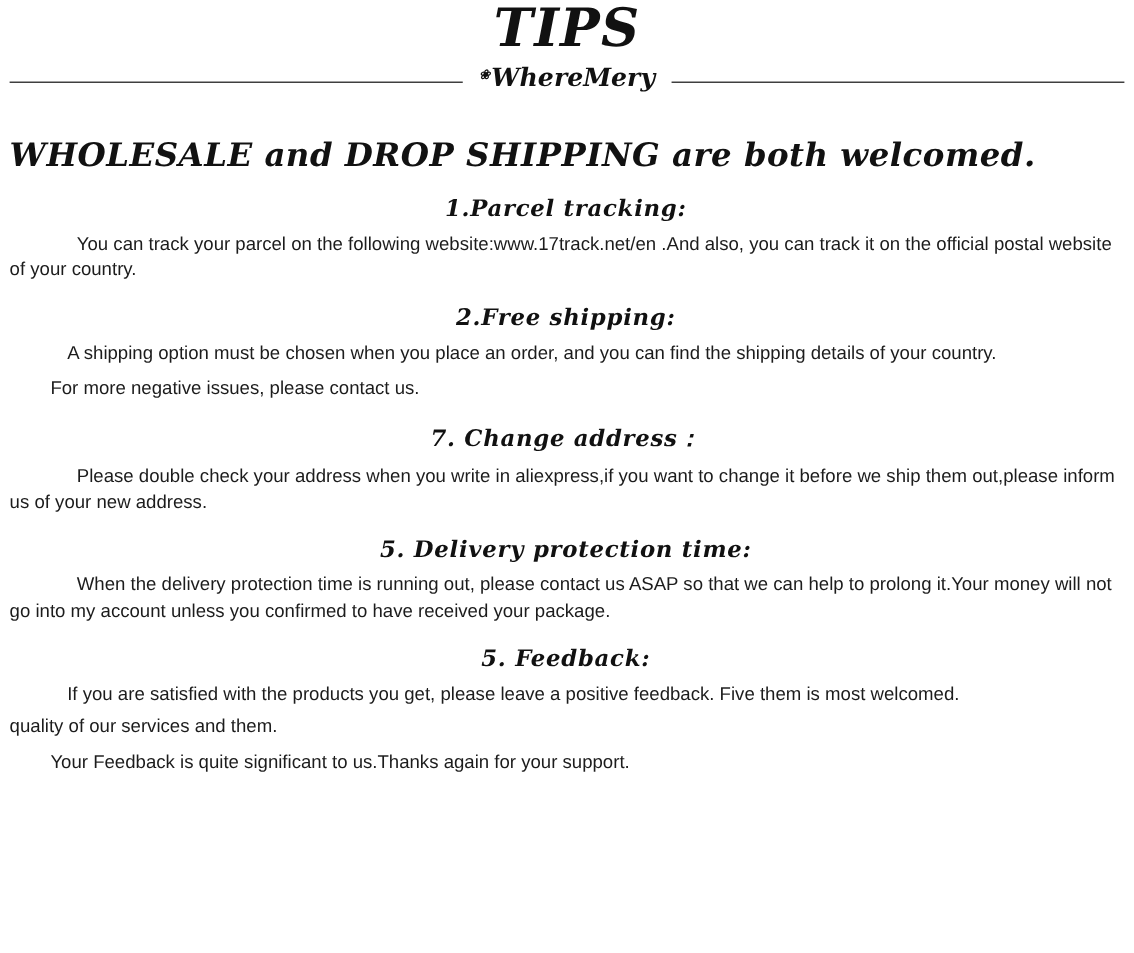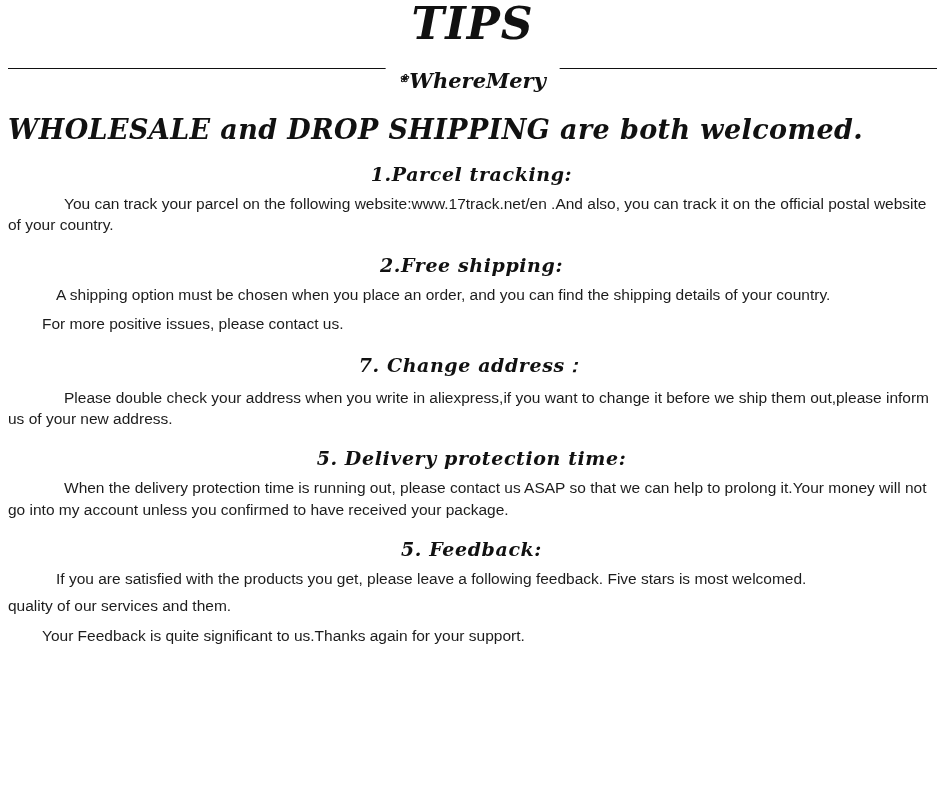--- a/index.html
+++ b/index.html
@@ -45,21 +45,21 @@
   .rule {
     position: absolute;
     top: 16px;
     left: 8px;
     right: 8px;
     height: 1px;
     background: #111;
   }
   .brand {
     position: absolute;
-    top: 16px;
+    top: 0;
     left: 50%;
     transform: translateX(-50%);
     background: #ffffff;
     padding: 0 14px;
     font-family: "DejaVu Serif", serif;
     font-style: italic;
     font-weight: bold;
     font-size: 21px;
     color: #111;
     white-space: nowrap;
@@ -133,27 +133,27 @@
 
   <div class="content">
 
     <div class="lead">WHOLESALE and DROP SHIPPING are both welcomed.</div>
 
     <div class="sec-head">1.Parcel tracking:</div>
     <p class="para indent">You can track your parcel on the following website:www.17track.net/en .And also, you can track it on the official postal website of your country.</p>
 
     <div class="sec-head">2.Free shipping:</div>
     <p class="para indent-sm">A shipping option must be chosen when you place an order, and you can find the shipping details of your country.</p>
-    <p class="para indent-xs">For more positive issues, please contact us.</p>
+    <p class="para indent-xs">For more negative issues, please contact us.</p>
 
     <div class="sec-head">7. Change address：</div>
     <p class="para indent">Please double check your address when you write in aliexpress,if you want to change it before we ship them out,please inform us of your new address.</p>
 
     <div class="sec-head">5. Delivery protection time:</div>
     <p class="para indent">When the delivery protection time is running out, please contact us ASAP so that we can help to prolong it.Your money will not go into my account unless you confirmed to have received your package.</p>
 
     <div class="sec-head">5. Feedback:</div>
-    <p class="para indent-sm">If you are satisfied with the products you get, please leave a following feedback. Five stars is most welcomed.</p>
+    <p class="para indent-sm">If you are satisfied with the products you get, please leave a positive feedback. Five them is most welcomed.</p>
     <p class="para tight">quality of our services and them.</p>
     <p class="para indent-xs">Your Feedback is quite significant to us.Thanks again for your support.</p>
 
   </div>
 </div>
 
 </body></html>

